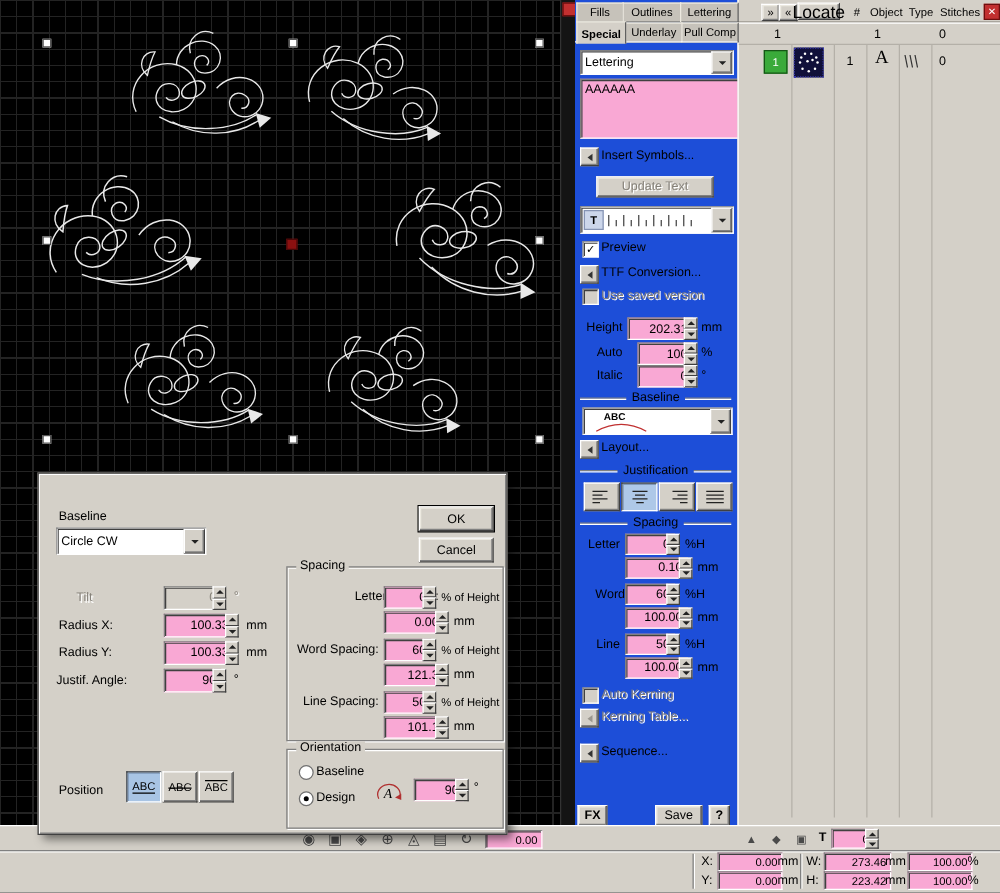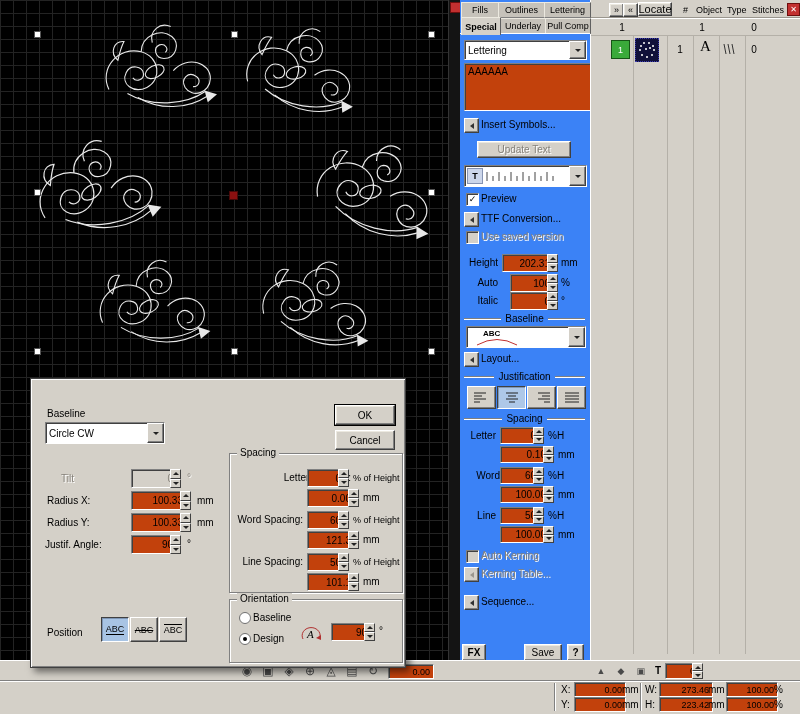--- a/index.html
+++ b/index.html
@@ -5,21 +5,21 @@
   html,body{margin:0;padding:0;background:#888;}
   body{font-family:"Liberation Sans",sans-serif;font-size:10px;color:#000;}
   #app{position:relative;width:800px;height:714px;background:#d4d0c8;overflow:hidden;}
   .abs{position:absolute;}
   .lbl{position:absolute;white-space:nowrap;line-height:12px;}
   .gray{color:#86827a;text-shadow:1px 1px 0 #fff;}
   .rt{text-align:right;}
   .ctr{text-align:center;}
   .btn{position:absolute;display:flex;align-items:center;justify-content:center;background:#d4d0c8;border:1px solid;border-color:#fff #404040 #404040 #fff;box-shadow:inset -1px -1px 0 #808080,inset 1px 1px 0 #ece9e0;cursor:default;font-size:10px;}
   .btn.default{box-shadow:0 0 0 1px #000,inset -1px -1px 0 #808080,inset 1px 1px 0 #ece9e0;}
-  .field{position:absolute;background:#c2410c;border:1px solid;border-color:#808080 #fff #fff #808080;box-shadow:inset 1px 1px 0 #404040;display:flex;align-items:center;justify-content:flex-end;padding:0 3px;font-size:10px;overflow:hidden;}
+  .field{position:absolute;background:#f9a8d4;border:1px solid;border-color:#808080 #fff #fff #808080;box-shadow:inset 1px 1px 0 #404040;display:flex;align-items:center;justify-content:flex-end;padding:0 3px;font-size:10px;overflow:hidden;}
   .field.left{justify-content:flex-start;}
   .field.dis{background:#d4d0c8;color:#86827a;}
   .spin{position:absolute;width:11px;display:flex;flex-direction:column;}
   .spin>div{flex:1;background:#d4d0c8;border:1px solid;border-color:#fff #404040 #404040 #fff;display:flex;align-items:center;justify-content:center;}
   .tri-up{width:0;height:0;border-left:3px solid transparent;border-right:3px solid transparent;border-bottom:3px solid #222;}
   .tri-dn{width:0;height:0;border-left:3px solid transparent;border-right:3px solid transparent;border-top:3px solid #222;}
   .tri-left{width:0;height:0;border-top:3px solid transparent;border-bottom:3px solid transparent;border-right:4px solid #333;}
   .tri-left.dim{border-right-color:#9a968e;}
   .combo{position:absolute;background:#fff;border:1px solid;border-color:#808080 #fff #fff #808080;box-shadow:inset 1px 1px 0 #404040;display:flex;align-items:center;overflow:hidden;}
   .combo .txt{padding-left:3px;flex:1;}
@@ -88,21 +88,21 @@
     <div class="handle" style="left:34px;top:348px;"></div>
     <div class="handle" style="left:231px;top:348px;"></div>
     <div class="handle" style="left:428px;top:348px;"></div>
     <div class="abs" style="left:229px;top:191px;width:7px;height:7px;background:#8c1010;border:1px solid #4a0808;z-index:4;"></div>
   </div>
 
   <div class="abs" style="left:448px;top:0;width:12px;height:660px;background:#141414;border-left:1px solid #333;">
     <div class="abs" style="left:1px;top:2px;width:9px;height:9px;background:#c23030;border:1px solid #6e0e0e;"></div>
   </div>
 
-  <div class="abs" style="left:460px;top:0;width:130px;height:662px;background:#3b82f6;">
+  <div class="abs" style="left:460px;top:0;width:130px;height:662px;background:#1d4ed8;">
 
     <div class="tab" style="left:1px;top:2px;width:36px;">
         <span>Fills</span>
       </div>
     <div class="tab" style="left:38px;top:2px;width:45px;">
         <span>Outlines</span>
       </div>
     <div class="tab" style="left:84px;top:2px;width:45px;">
         <span>Lettering</span>
       </div>
@@ -362,21 +362,21 @@
     <div class="vline" style="left:154px;top:36px;height:618px;"></div>
     <div class="hline" style="left:0;top:35px;width:210px;background:#b4b0a8;"></div>
   </div>
 
   <div class="btn" style="left:609px;top:3px;width:13px;height:12px;font-size:9px;">
       <span>»</span>
     </div>
   <div class="btn" style="left:623px;top:3px;width:13px;height:12px;font-size:9px;">
       <span>«</span>
     </div>
-  <button class="btn" style="left:638px;top:2px;width:34px;height:14px;font-size:11px;">
+  <button class="btn" style="left:638px;top:2px;width:34px;height:14px;font-size:14px;">
       <span>Locate</span>
     </button>
   <div class="lbl" style="left:683px;top:4px;font-size:9px;">#</div>
   <div class="lbl" style="left:696px;top:4px;font-size:9px;">Object</div>
   <div class="lbl" style="left:727px;top:4px;font-size:9px;">Type</div>
   <div class="lbl" style="left:752px;top:4px;font-size:9px;">Stitches</div>
   <div class="abs" style="left:787px;top:3px;width:11px;height:11px;background:#c23030;border:1px solid #6e0e0e;color:#fff;font-size:8px;display:flex;align-items:center;justify-content:center;">
       <span>✕</span>
     </div>
 

